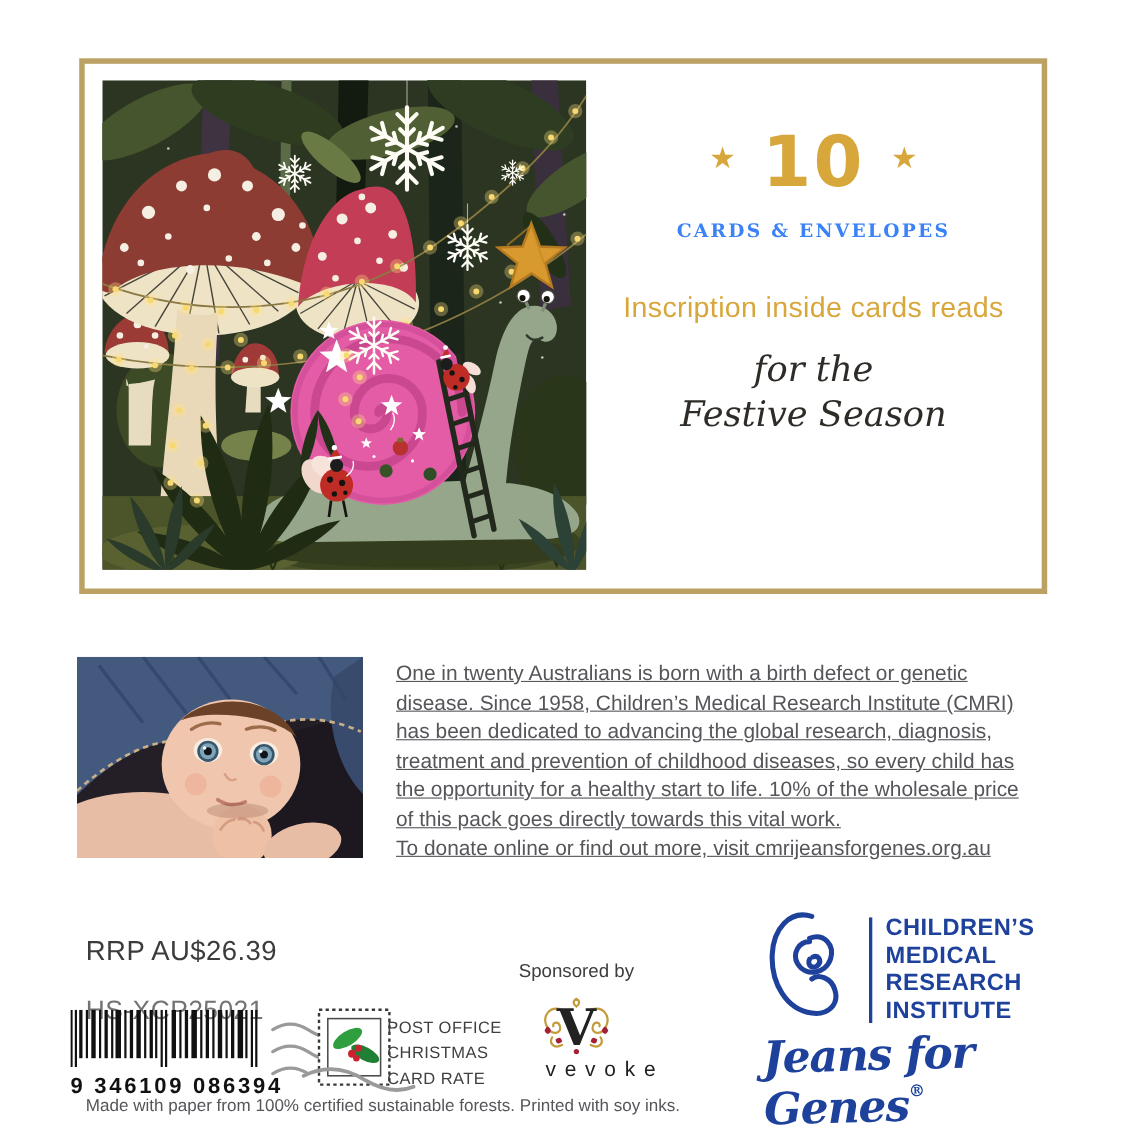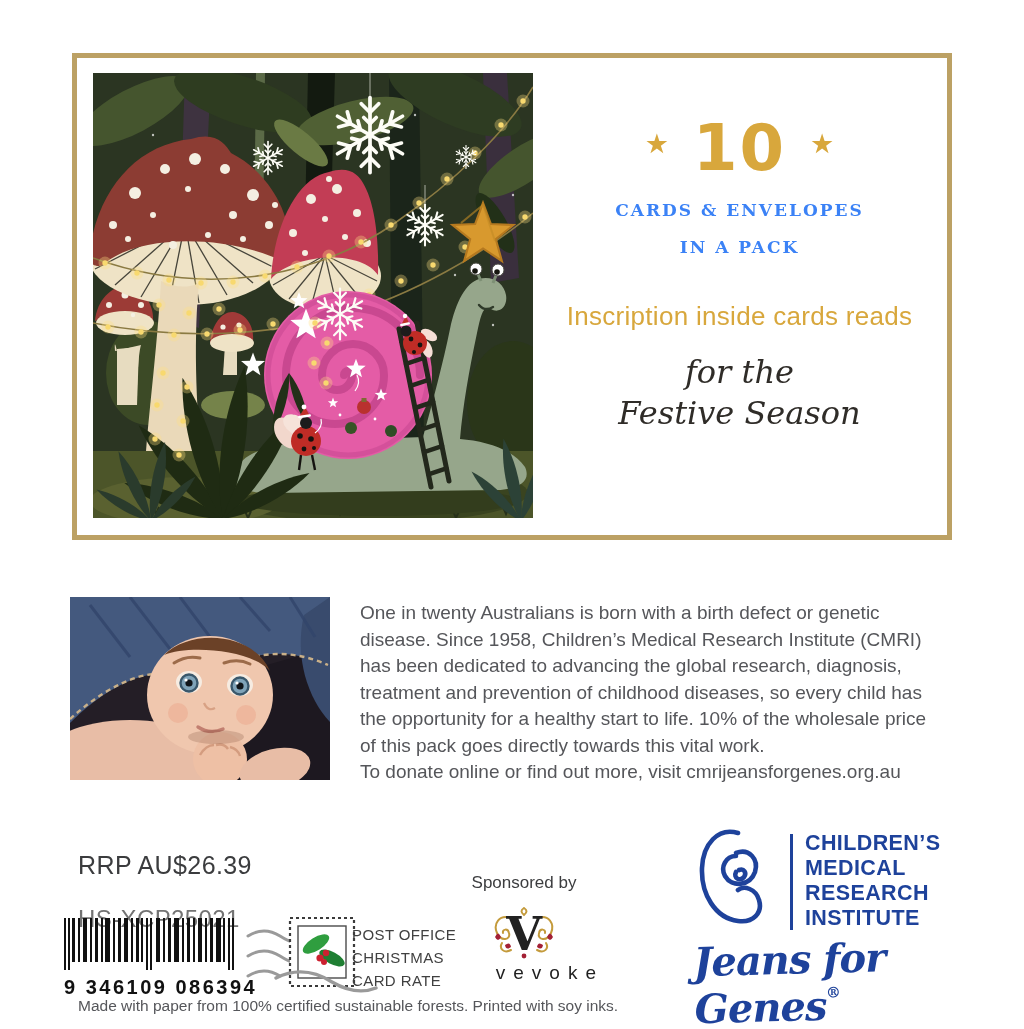--- a/index.html
+++ b/index.html
@@ -15,21 +15,21 @@
   .count-star{font-size:27px;color:#d8a73c;line-height:1;transform:translateY(-4px);}
   .count-num{font-family:"DejaVu Sans",sans-serif;font-weight:bold;font-size:64px;line-height:1;color:#d8a73c;letter-spacing:2px;}
   .slab{font-family:"DejaVu Serif",serif;font-weight:bold;font-size:17px;letter-spacing:2px;color:#3b82f6;}
   .slab.l1{margin-top:20px;}
   .slab.l2{margin-top:17px;}
   .inscription-label{margin-top:44px;font-size:26px;font-weight:500;color:#d8a73c;letter-spacing:.3px;}
   .script{margin-top:20px;font-family:"DejaVu Serif",serif;font-style:italic;font-size:32px;line-height:41px;color:#2f2c28;}
   
   .photo{position:absolute;left:70px;top:597px;width:260px;height:183px;overflow:hidden;}
   .charity{position:absolute;left:360px;top:600px;width:630px;font-size:19px;line-height:26.5px;color:#55565a;}
-  .charity div{white-space:nowrap;}
+  .charity div{white-space:nowrap;text-decoration:underline;}
   
   .rrp{position:absolute;left:78px;top:851px;font-size:25px;color:#3b3c3e;letter-spacing:.4px;}
   .sku{position:absolute;left:78px;top:887px;font-size:24px;color:#737373;letter-spacing:.4px;margin-top:18px;}
   .barcode{position:absolute;left:64px;top:918px;width:172px;}
   .barcode-digits{margin-top:2px;font-size:20px;font-weight:bold;color:#111;letter-spacing:2.5px;white-space:nowrap;}
   .postage-art{position:absolute;left:246px;top:912px;}
   .postage-text{position:absolute;left:352px;top:923px;font-size:15px;font-weight:normal;color:#404040;letter-spacing:.4px;line-height:23px;}
   .sponsor-label{position:absolute;left:454px;top:873px;width:140px;text-align:center;font-size:17px;color:#3c3d3f;}
   .sponsor-logo{position:absolute;left:491px;top:904px;}
   .sponsor-name{position:absolute;left:444px;top:962px;width:160px;text-align:right;
@@ -394,21 +394,20 @@
       </svg>
     </div>
 
     <div class="pack">
       <div class="count-row">
         <span class="count-star">★</span>
         <span class="count-num">10</span>
         <span class="count-star">★</span>
       </div>
       <div class="slab l1">CARDS &amp; ENVELOPES</div>
-      <div class="slab l2">IN A PACK</div>
       <div class="inscription-label">Inscription inside cards reads</div>
       <div class="script">
         <div>for the</div>
         <div>Festive Season</div>
       </div>
     </div>
   </div>
 
   <div class="photo">
     <svg width="260" height="183" viewBox="0 0 260 183">

